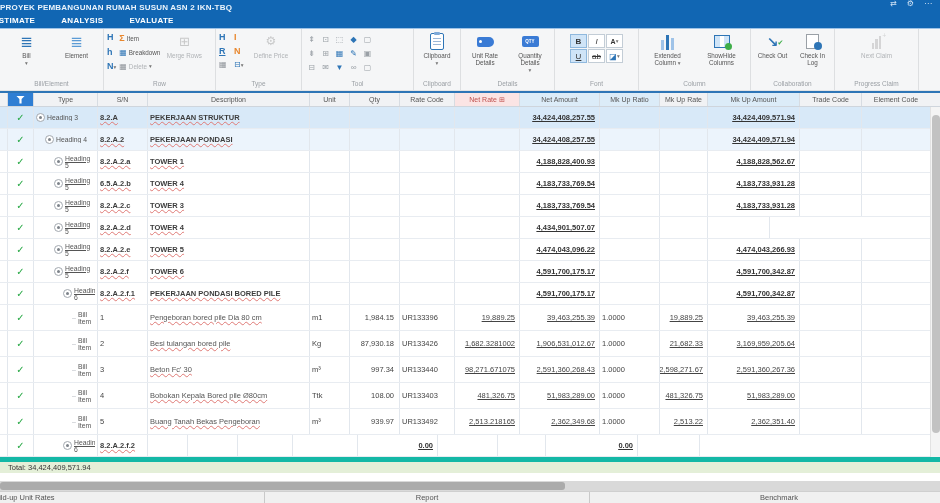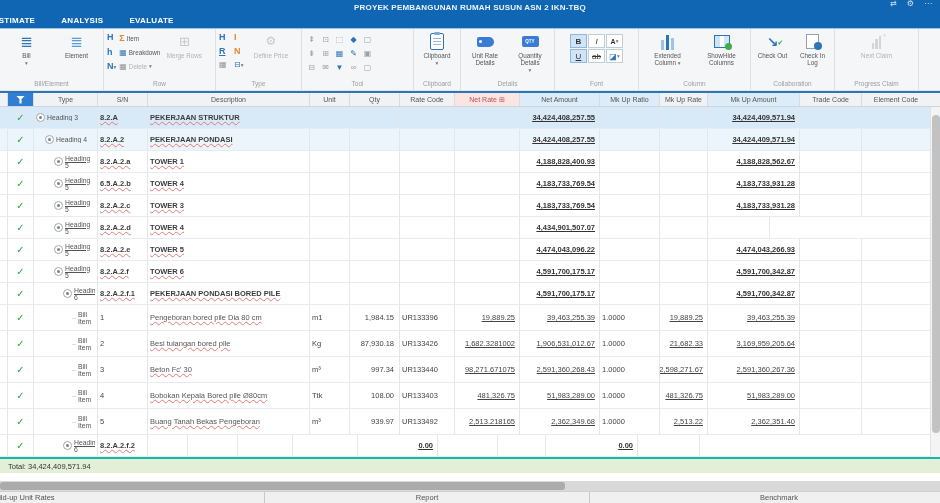--- a/index.html
+++ b/index.html
@@ -2,21 +2,21 @@
 <html><head>
 <meta charset="utf-8">
 <style>
   * { margin:0; padding:0; box-sizing:border-box; }
   html,body { width:940px; height:503px; overflow:hidden; background:#fff;
     font-family:"Liberation Sans","DejaVu Sans",sans-serif; }
   .app { position:relative; width:940px; height:503px; overflow:hidden; background:#fff; }
 
   
   .topbar { height:29px; background:#1166b3; border-bottom:1px solid #9dc3e8; position:relative; }
-  .titlerow { height:12px; display:flex; align-items:flex-end; justify-content:center; position:relative; }
+  .titlerow { height:12px; display:flex; align-items:flex-end; position:relative; }
   .title { color:#eaf3fb; font-size:8px; font-weight:bold; letter-spacing:.2px; line-height:9px; margin-top:-2px; white-space:nowrap; }
   .title-icons { position:absolute; right:8px; top:0; display:flex; gap:10px; }
   .title-icons span { color:#cfe2f5; font-size:8px; line-height:8px; }
   .menurow { height:17px; display:flex; align-items:center; gap:26px; padding-left:0; }
   .mtab { color:#ffffff; font-size:8px; font-weight:bold; letter-spacing:.3px; cursor:default; }
   .mtab.first { margin-left:-7px; }
 
   
   .ribbon { height:62px; background:#f5f6f7; display:flex; align-items:stretch; border-bottom:1px solid #e3e4e5; }
   .grp { display:flex; flex-direction:column; border-right:1px solid #dddfe1; flex:0 0 auto; }
@@ -102,21 +102,21 @@
   .heading-row .type-label { text-decoration:underline; }
   .wavy { text-decoration-line:underline; text-decoration-style:wavy; text-decoration-color:#df7a76; text-decoration-thickness:1px; }
   .heading-row .c-sn span { font-weight:bold; color:#3c3c3c; }
   .heading-row .desc-text { font-weight:bold; color:#3c3c3c; }
   .item-row .desc-text { color:#555; }
   .amt-link { text-decoration:underline; font-weight:bold; color:#333; }
   .qty-num { width:100%; text-align:right; padding-right:3px; }
   .qty-tag { position:absolute; left:2px; bottom:1px; font-size:5.2px; font-weight:bold; color:#2faa4a; letter-spacing:.2px; }
   .qty-tag.trb { color:#3a7bd5; }
 
-  .totalrow { height:16px; background:#e4efd8; border-top:2px solid #14b8a6; display:flex; align-items:center;
+  .totalrow { height:16px; background:#e4efd8; border-top:5px solid #14b8a6; display:flex; align-items:center;
               padding-left:8px; font-size:7.5px; color:#333; }
 
   .vscroll { position:absolute; right:0; top:14px; width:10px; height:350px; background:#f4f4f4; border-left:1px solid #e2e2e2; }
   .vthumb { position:absolute; left:1px; top:8px; width:8px; height:318px; background:#c2c2c2; border-radius:4px; }
 
   .whitegap { height:8px; background:#ffffff; }
   .hscroll { height:10px; background:#d9d9d9; position:relative; }
   .hthumb { position:absolute; left:0; top:1px; height:8px; width:565px; background:#ababab; border-radius:3px; }
 
   .bottombar { height:12px; background:#f0f0f0; border-top:1px solid #cfcfcf; display:flex; font-size:7.5px; color:#555; }

